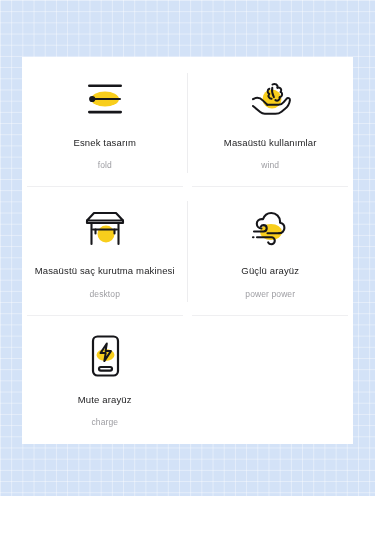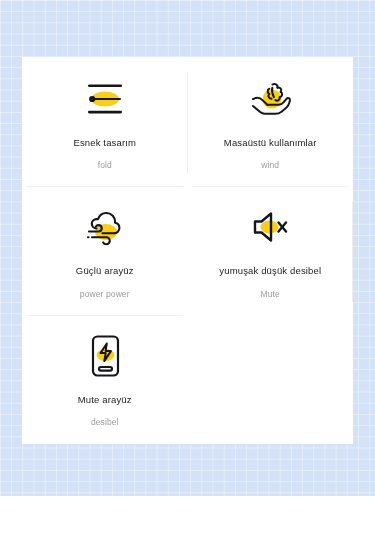--- a/index.html
+++ b/index.html
@@ -151,64 +151,68 @@
               <path d="M25.3 10.7c-0.7 3 0.1 6.6 1.6 9.4"></path>
               <path d="M6 22.2c3.4-2.1 7.4-1.2 10 1.4l4.3 4.2"></path>
               <path d="M20.3 27.8h11.3c2.1 0 3.9-1.1 5.1-2.6l2.8-3.4c1.3-1.6 3.7-0.5 3.4 1.6-0.5 3.3-2.2 6.3-4.8 8.4l-3.6 2.9c-1.7 1.4-3.9 2.1-6.1 2.1H17.8c-1.7 0-3.3-0.6-4.6-1.7L6 29"></path>
             </g>
           </svg>
         </div>
         <div class="cell-title">Masaüstü kullanımlar</div>
         <div class="cell-sub">wind</div>
       </div>
 
+      <div class="cell col-left row-mid">
+        <div class="icon-wrap">
+          <svg width="44" height="42" viewBox="0 0 44 42" aria-hidden="true">
+            <ellipse cx="23" cy="28" rx="8.5" ry="8.5" fill="#f8ce1c"></ellipse>
+            <g fill="none" stroke="#16161a" stroke-width="2.1" stroke-linecap="round" stroke-linejoin="round">
+              <path d="M4 14.5h36l-7-7.5H11z"></path>
+              <path d="M4 14.5v2.5h36v-2.5"></path>
+              <path d="M8.5 17v21"></path>
+              <path d="M35.5 17v21"></path>
+              <path d="M10 23.5h24"></path>
+              <path d="M12.5 23.5v4"></path>
+              <path d="M31.5 23.5v4"></path>
+            </g>
+          </svg>
+        </div>
+        <div class="cell-title">Masaüstü saç kurutma makinesi</div>
+        <div class="cell-sub">desktop</div>
+      </div>
 
       <div class="cell row-mid">
         <div class="icon-wrap">
           <svg width="46" height="42" viewBox="0 0 46 42" aria-hidden="true">
             <ellipse cx="24" cy="26" rx="11" ry="8" fill="#f8ce1c"></ellipse>
             <g fill="none" stroke="#16161a" stroke-width="2.1" stroke-linecap="round" stroke-linejoin="round">
               <path d="M14.5 22.5c-2.6 0-4.7-2.1-4.7-4.7 0-2.6 2.1-4.7 4.7-4.7 0.5 0 1 0.1 1.5 0.2C17.2 9.6 20.4 7 24.3 7c4.9 0 8.8 4 8.8 8.8 0 0.3 0 0.6-0.1 0.9 2.5 0.4 4.4 2.6 4.4 5.2 0 2.9-2.4 5.3-5.3 5.3"></path>
               <path d="M32.1 27.2H20.5"></path>
               <path d="M7 25.5h9.5c1.8 0 3.2-1.4 3.2-3.2 0-1.8-1.4-3.2-3.2-3.2-1.2 0-2.2 0.6-2.8 1.6"></path>
               <path d="M10 31.2h14.3c1.9 0 3.5 1.5 3.5 3.5 0 1.9-1.6 3.5-3.5 3.5-1.3 0-2.5-0.7-3.1-1.8"></path>
               <path d="M6.5 31.2H6"></path>
             </g>
           </svg>
         </div>
         <div class="cell-title">Güçlü arayüz</div>
         <div class="cell-sub">power power</div>
       </div>
 
-      <div class="cell col-left">
-        <div class="icon-wrap">
-          <svg width="46" height="40" viewBox="0 0 46 40" aria-hidden="true">
-            <ellipse cx="22.5" cy="20" rx="9" ry="6.5" fill="#f8ce1c"></ellipse>
-            <g fill="none" stroke="#16161a" stroke-width="2.4" stroke-linecap="round" stroke-linejoin="round">
-              <path d="M8 14.5h6.5L24 6.5v27l-9.5-8H8z"></path>
-              <path d="M31.5 15.5l7.5 9"></path>
-              <path d="M39 15.5l-7.5 9"></path>
-            </g>
-          </svg>
-        </div>
-        <div class="cell-title">yumuşak düşük desibel</div>
-        <div class="cell-sub">Mute</div>
-      </div>
 
       <div class="cell">
         <div class="icon-wrap">
           <svg width="36" height="46" viewBox="0 0 36 46" aria-hidden="true">
             <ellipse cx="18.5" cy="22" rx="9" ry="6" fill="#f8ce1c"></ellipse>
             <g fill="none" stroke="#16161a" stroke-width="2.2" stroke-linecap="round" stroke-linejoin="round">
               <rect x="6" y="3.5" width="25" height="39" rx="4.5"></rect>
               <path d="M19.8 10.5l-6.3 9.6h5.2l-1.4 8 6.6-10h-5.3z" stroke-width="2"></path>
               <rect x="12" y="34" width="13" height="3.6" rx="1.8"></rect>
             </g>
           </svg>
         </div>
         <div class="cell-title">Mute arayüz</div>
-        <div class="cell-sub">desibel</div>
+        <div class="cell-sub">charge</div>
       </div>
 
     </div>
   </div>
 
 </div>
 
 </body></html>

